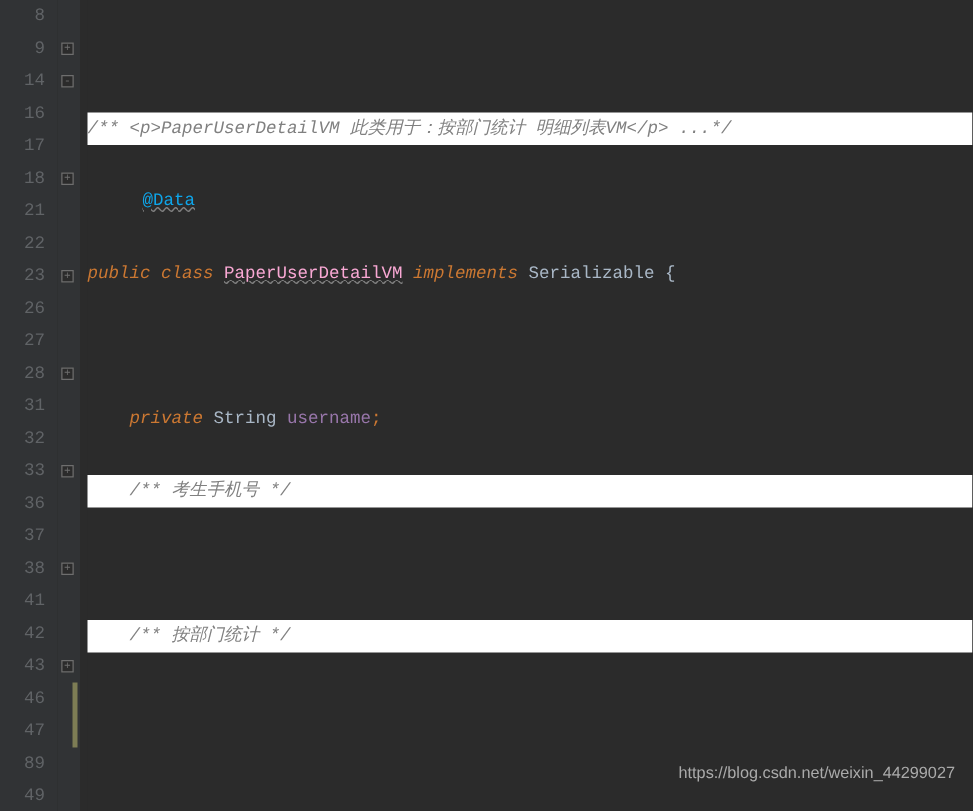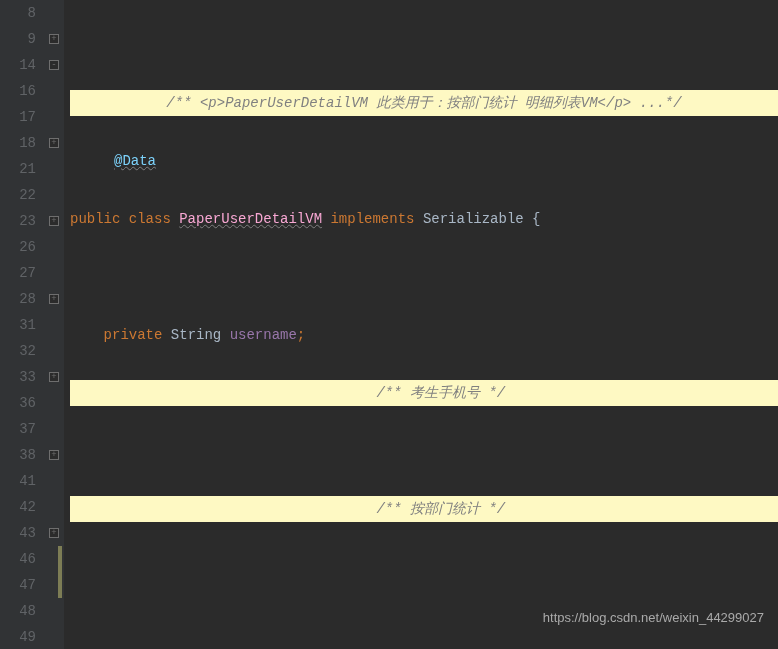--- a/index.html
+++ b/index.html
@@ -53,24 +53,24 @@
     flex: 1;
     white-space: pre;
     padding-left: 0;
     position: relative;
   }
   .line {
     height: 26px;
     line-height: 26px;
   }
   .ln { height: 26px; line-height: 26px; }
-  .hl { background: #fef9c3; text-align: center; }
+  .hl { background: #ffffff; }
   .comment { color: #808080; font-style: italic; }
-  .annotation { color: #7dd3fc; padding-left: 44px; }
-  .keyword { color: #cc7832; }
+  .annotation { color: #0ea5e9; padding-left: 44px; }
+  .keyword { color: #cc7832; font-style: italic; }
   .classname { color: #f9a8d4; }
   .underline { text-decoration: underline wavy #808080; text-decoration-thickness: 1px; }
   .field { color: #9876aa; }
   .type { color: #a9b7c6; }
   .semi { color: #cc7832; }
   .punct { color: #a9b7c6; }
   .watermark {
     position: absolute;
     bottom: 24px;
     right: 14px;
@@ -107,21 +107,21 @@
     <div class="ln">32</div>
     <div class="ln">33</div>
     <div class="ln">36</div>
     <div class="ln">37</div>
     <div class="ln">38</div>
     <div class="ln">41</div>
     <div class="ln">42</div>
     <div class="ln">43</div>
     <div class="ln">46</div>
     <div class="ln">47</div>
-    <div class="ln">48</div>
+    <div class="ln">89</div>
     <div class="ln">49</div>
   </div>
 
   <div class="fold-col">
     <div class="fold-box" style="top:34px">+</div>
     <div class="fold-box" style="top:60px">-</div>
     <div class="fold-box" style="top:138px">+</div>
     <div class="fold-box" style="top:216px">+</div>
     <div class="fold-box" style="top:294px">+</div>
     <div class="fold-box" style="top:372px">+</div>

